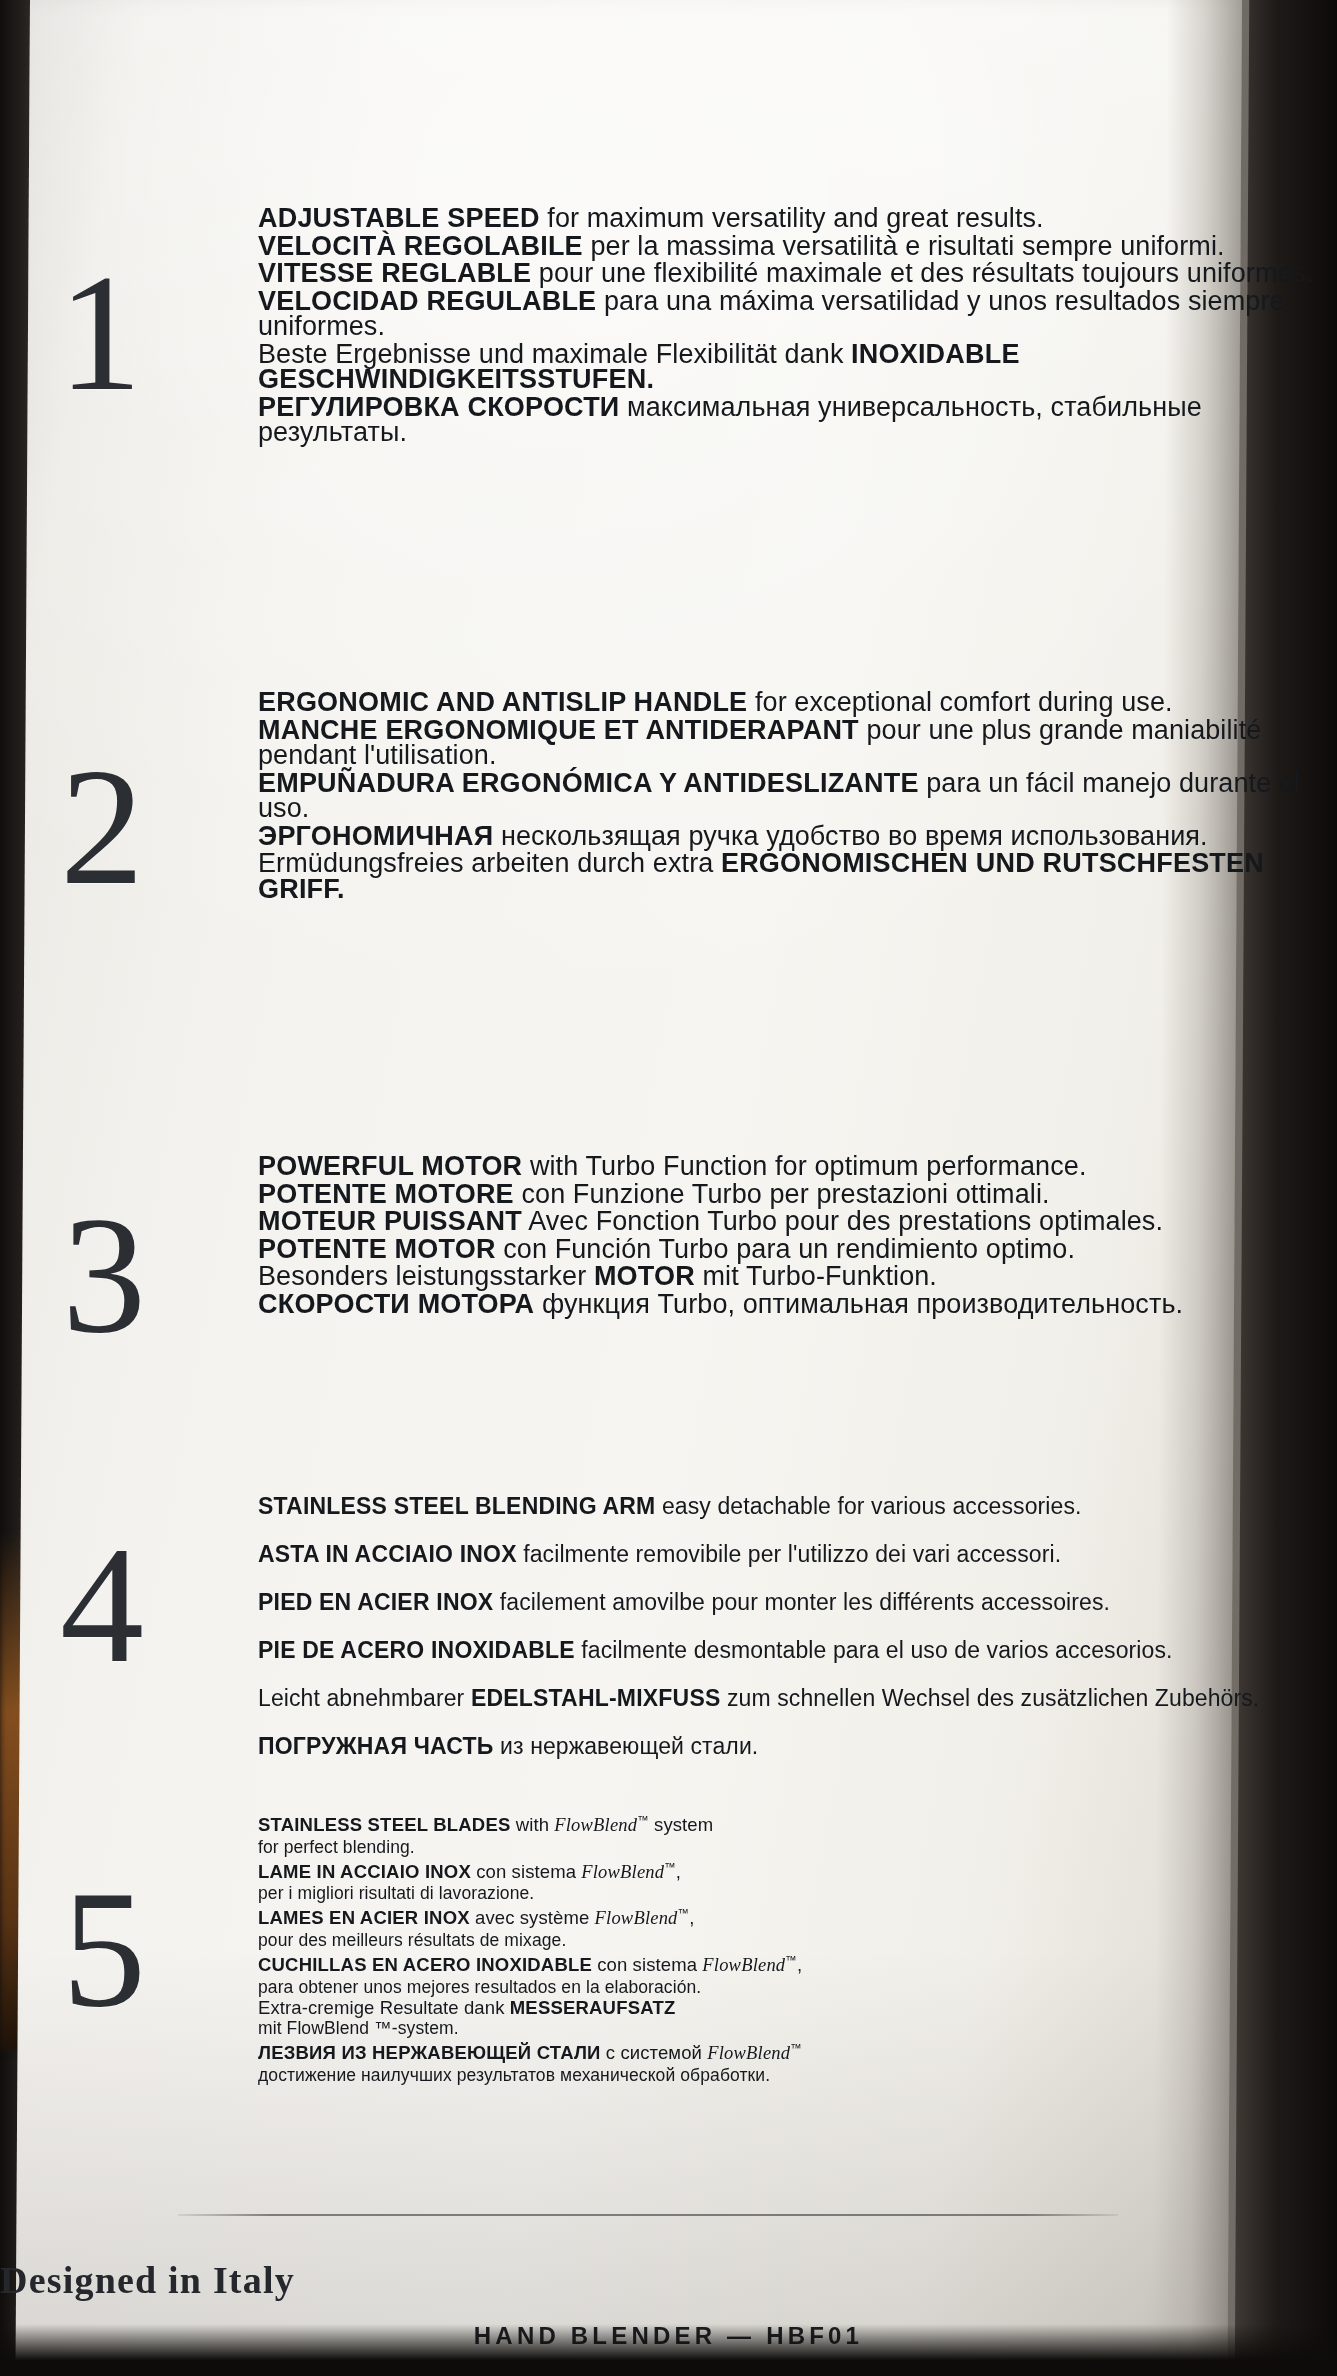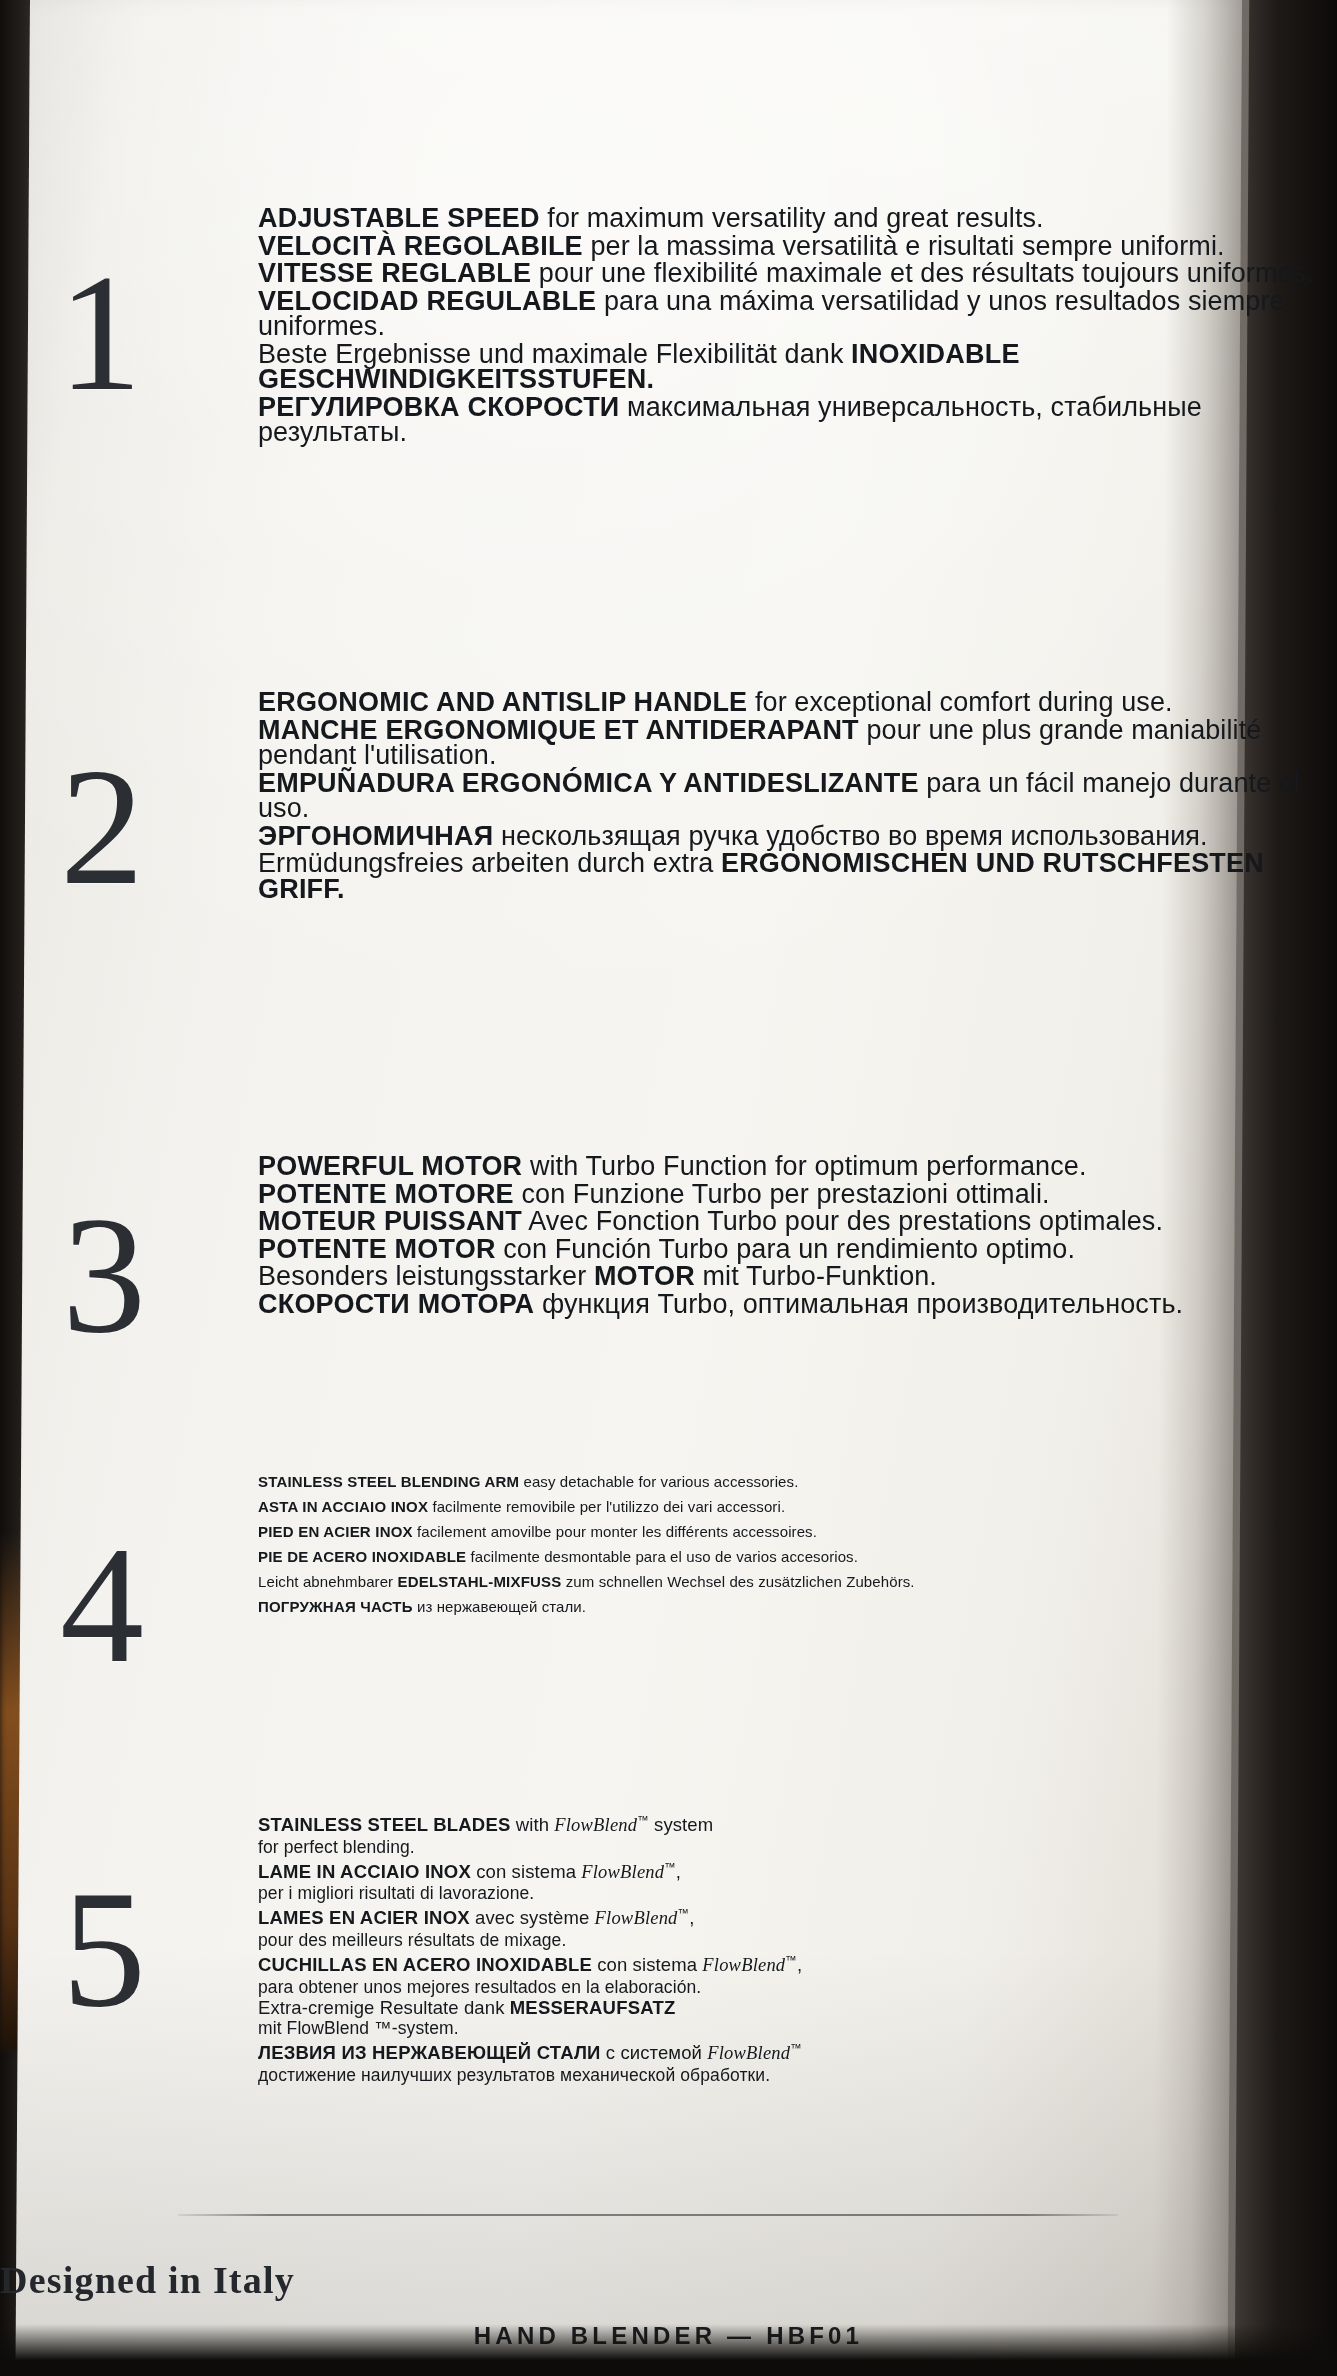--- a/index.html
+++ b/index.html
@@ -110,22 +110,23 @@
     letter-spacing: .1px;
     color: #15181c;
     margin-bottom: 2px;
     font-family: "Liberation Sans", sans-serif;
   }
   .line b {
     font-weight: 700;
     letter-spacing: .2px;
   }
   .line.small {
-    font-size: 15px;
+    font-size: 23px;
     line-height: 23px;
+    margin-top: 25px;
   }
 
   
   #f1 { top: 206px; }
   #f1 .numeral { font-size: 168px; top: 42px; left: -200px; }
 
   
   #f2 { top: 690px; }
   #f2 .numeral { font-size: 168px; top: 52px; left: -198px; }
 

